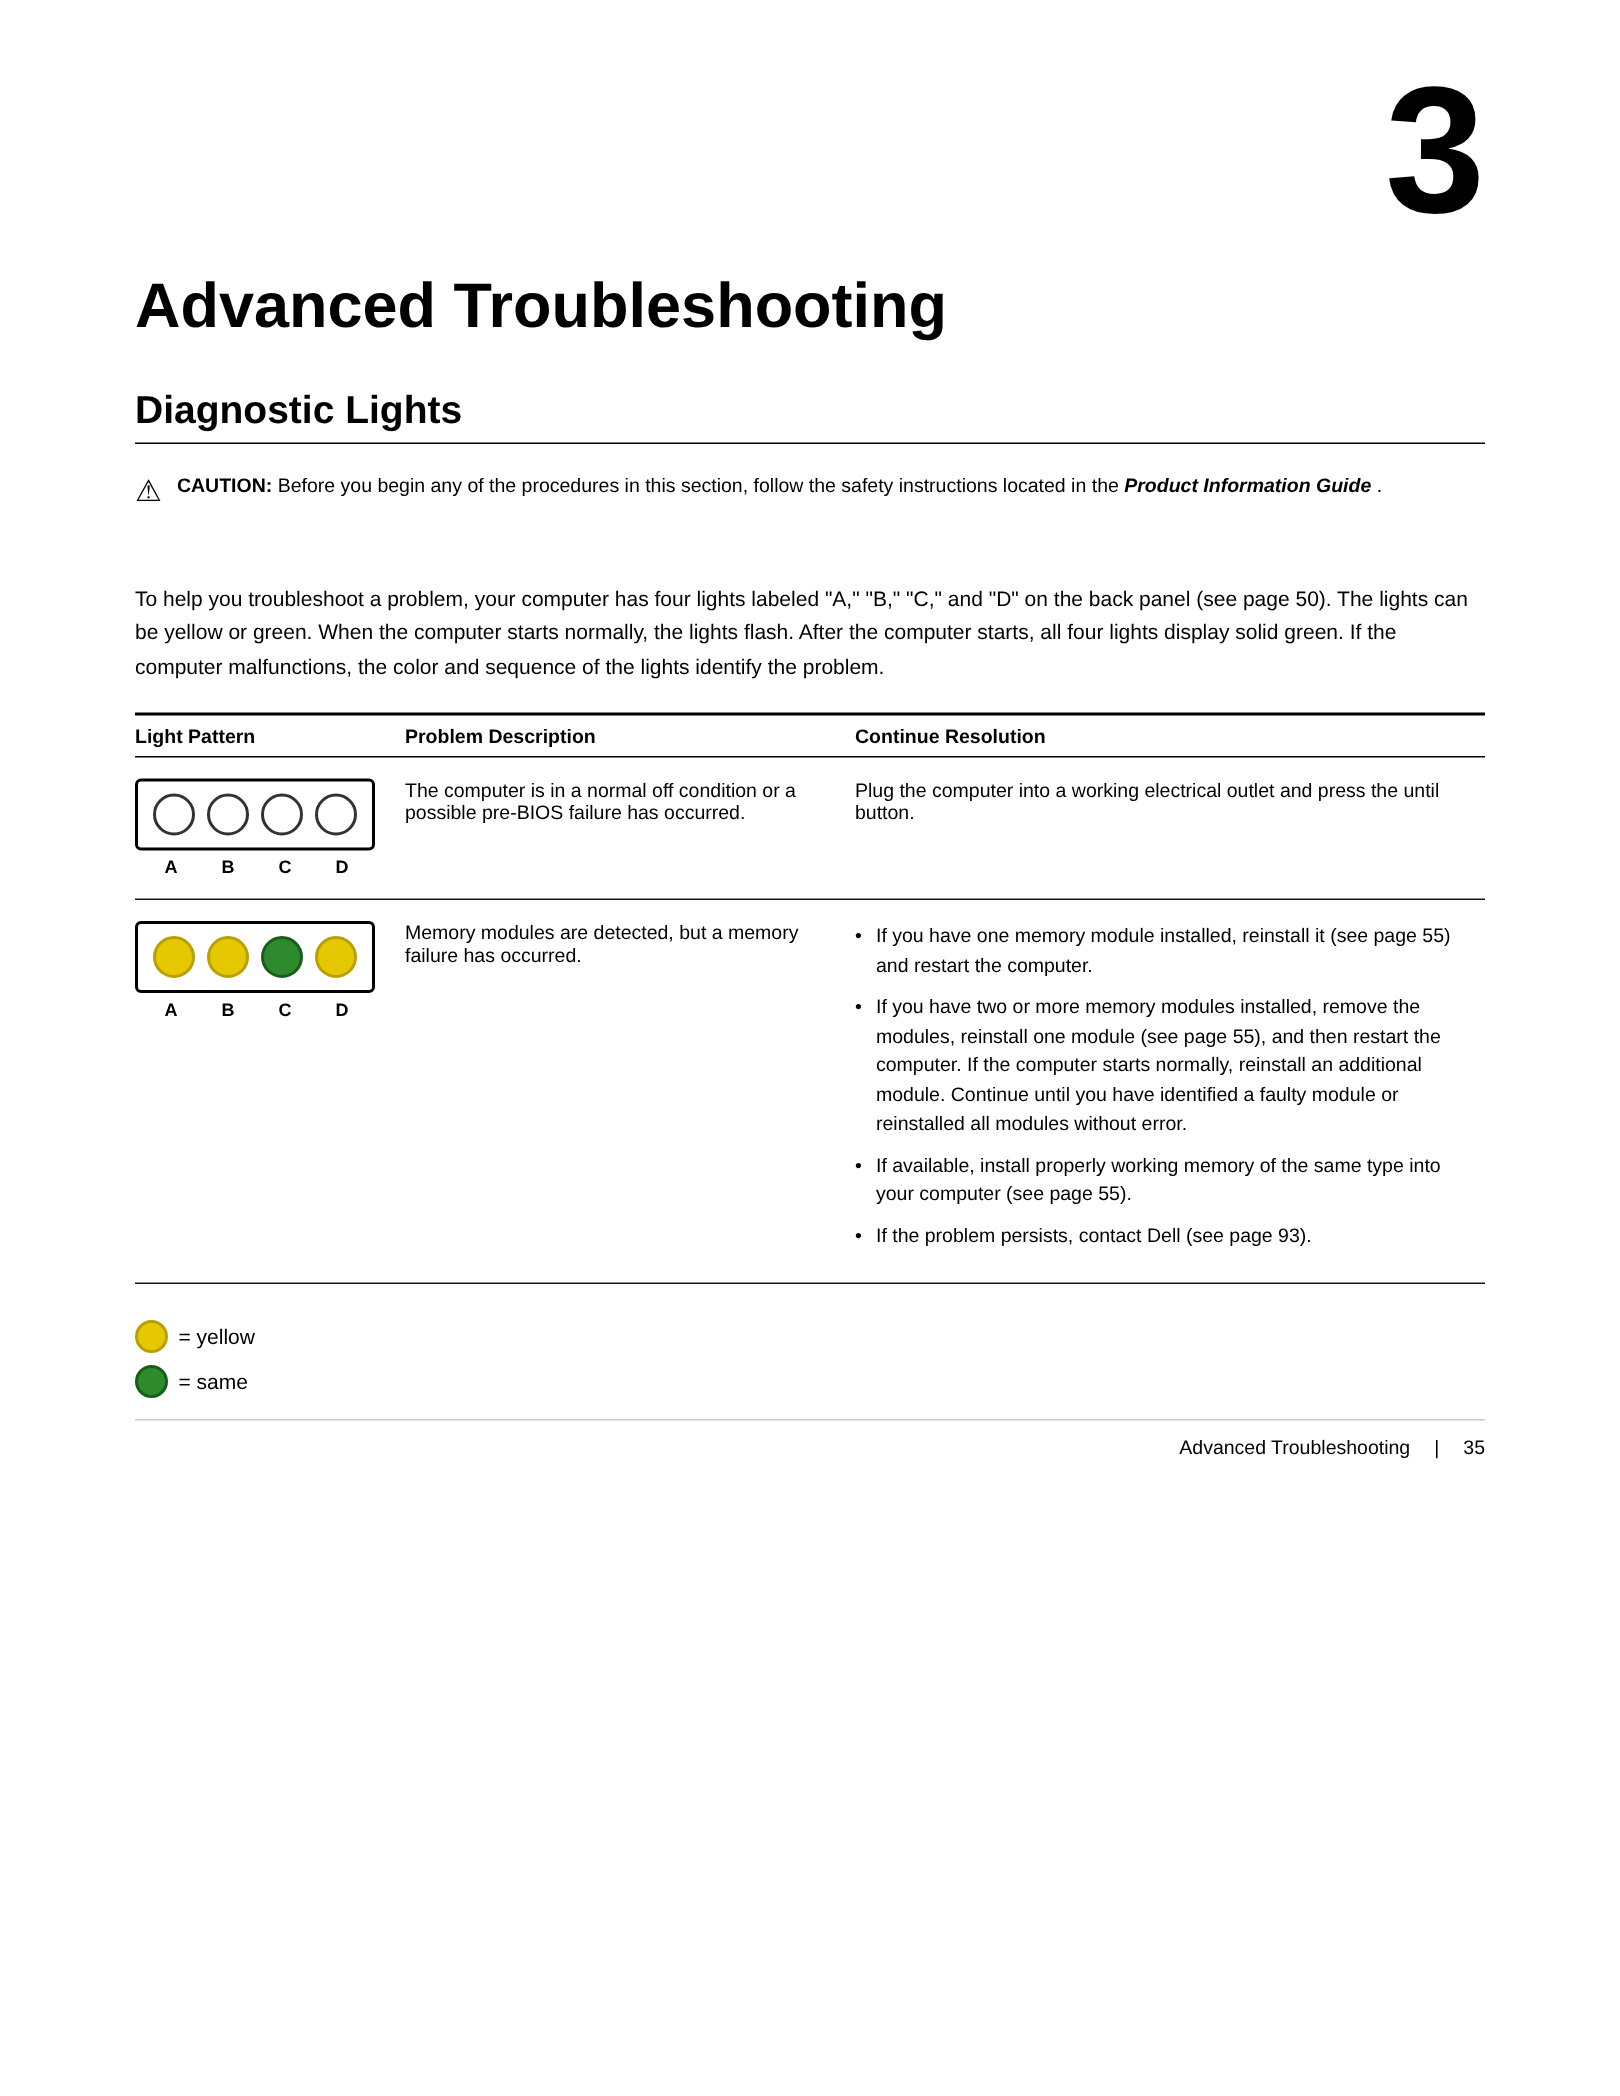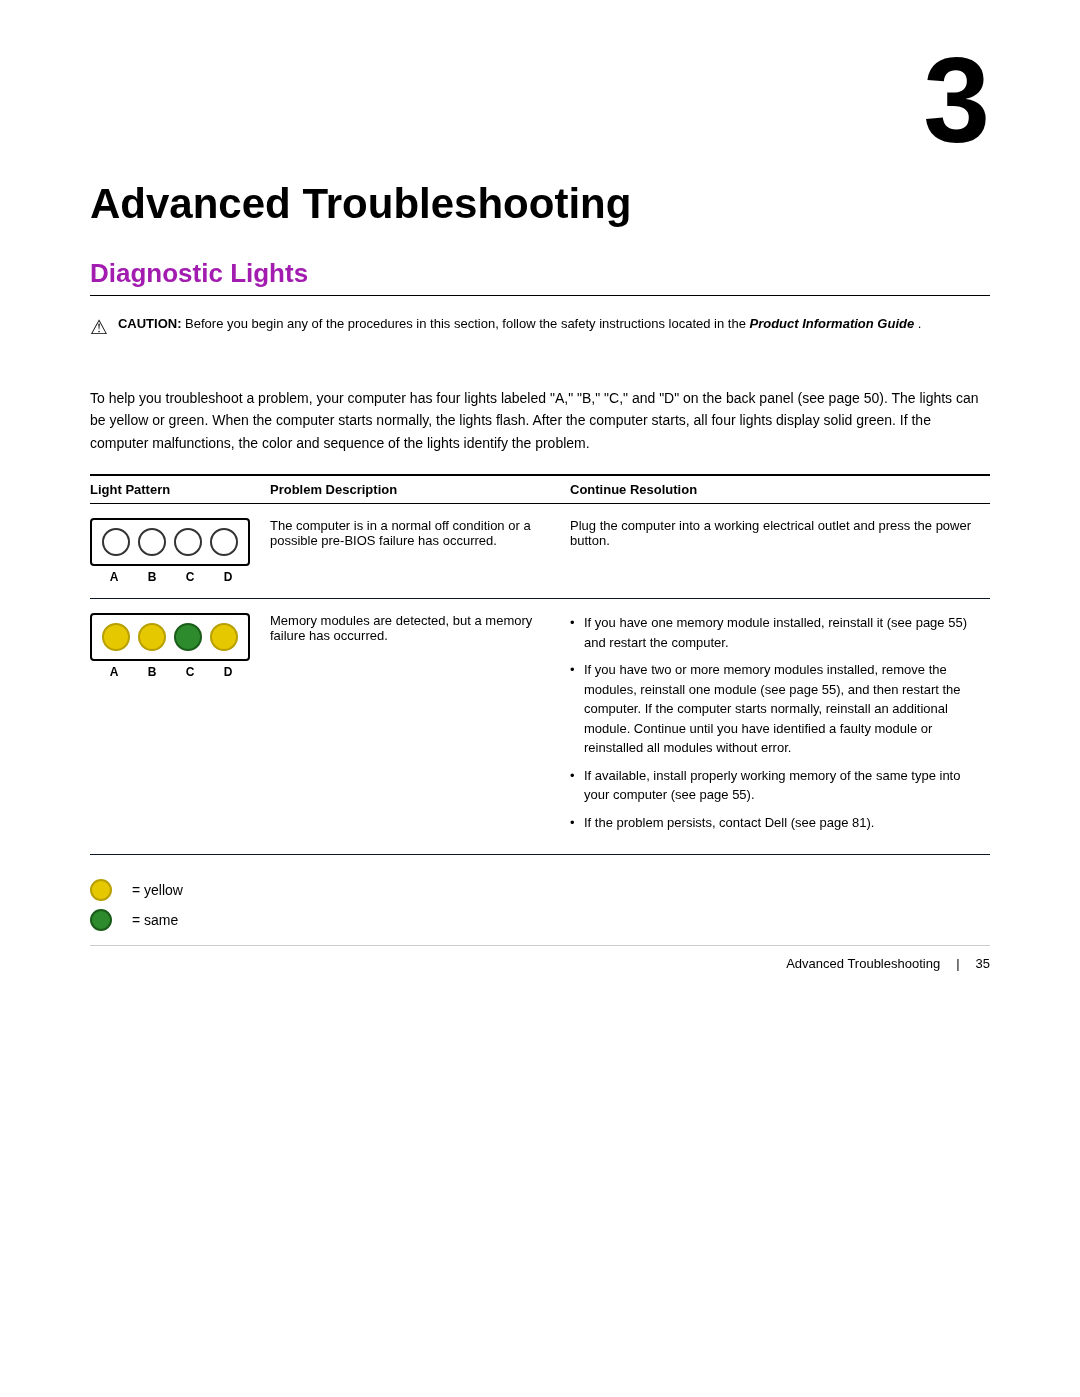--- a/index.html
+++ b/index.html
@@ -36,21 +36,21 @@
       font-weight: bold;
       color: #000;
       margin-top: 120px;
       margin-bottom: 30px;
     }
 
     
     .section-title {
       font-size: 26px;
       font-weight: bold;
-      color: #a21caf;
+      color: #000000;
       margin-bottom: 18px;
       border-bottom: 1px solid #000;
       padding-bottom: 6px;
     }
 
     
     .caution-box {
       display: flex;
       align-items: flex-start;
       margin-bottom: 18px;
@@ -203,21 +203,21 @@
     .legend {
       margin-top: 20px;
       display: flex;
       flex-direction: column;
       gap: 8px;
     }
 
     .legend-item {
       display: flex;
       align-items: center;
-      gap: 20px;
+      gap: 7px;
       font-size: 14px;
     }
 
     .legend-circle {
       width: 22px;
       height: 22px;
       border-radius: 50%;
       flex-shrink: 0;
     }
 
@@ -309,21 +309,21 @@
             </div>
             <div class="light-labels">
               <span class="light-label">A</span>
               <span class="light-label">B</span>
               <span class="light-label">C</span>
               <span class="light-label">D</span>
             </div>
           </div>
         </td>
         <td>The computer is in a normal off condition or a possible pre-BIOS failure has occurred.</td>
-        <td>Plug the computer into a working electrical outlet and press the power button.</td>
+        <td>Plug the computer into a working electrical outlet and press the until button.</td>
       </tr>
 
       <tr>
         <td>
           <div class="light-pattern">
             <div class="lights-row">
               <div class="light-circle light-yellow"></div>
               <div class="light-circle light-yellow"></div>
               <div class="light-circle light-green"></div>
               <div class="light-circle light-yellow"></div>
@@ -335,21 +335,21 @@
               <span class="light-label">D</span>
             </div>
           </div>
         </td>
         <td>Memory modules are detected, but a memory failure has occurred.</td>
         <td>
           <ul class="bullet-list">
             <li>If you have one memory module installed, reinstall it (see page 55) and restart the computer.</li>
             <li>If you have two or more memory modules installed, remove the modules, reinstall one module (see page 55), and then restart the computer. If the computer starts normally, reinstall an additional module. Continue until you have identified a faulty module or reinstalled all modules without error.</li>
             <li>If available, install properly working memory of the same type into your computer (see page 55).</li>
-            <li>If the problem persists, contact Dell (see page 81).</li>
+            <li>If the problem persists, contact Dell (see page 93).</li>
           </ul>
         </td>
       </tr>
     </tbody>
   </table>
 
   <div class="legend">
     <div class="legend-item">
       <div class="legend-circle legend-yellow"></div>
       <span>= yellow</span>

